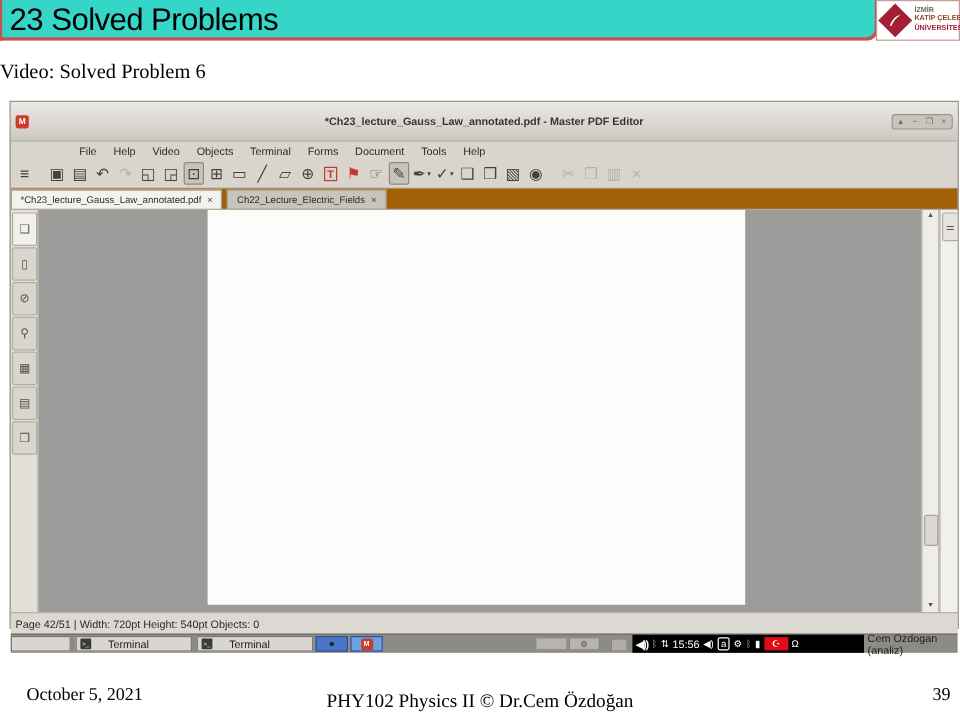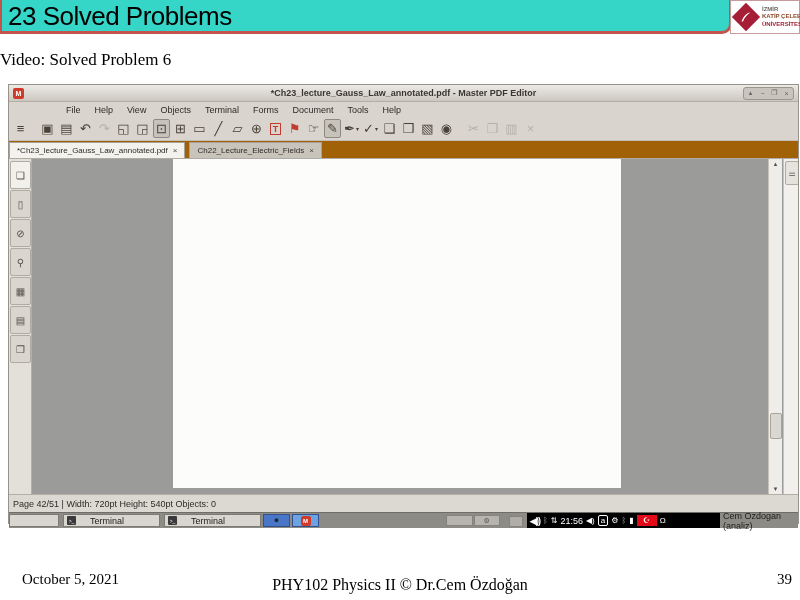--- a/index.html
+++ b/index.html
@@ -22,21 +22,21 @@
             font-family:"Liberation Serif",serif;font-size:17px;color:#000;}
   .f-date{position:absolute;left:22px;top:571px;font-family:"Liberation Serif",serif;font-size:15px;color:#000;}
   .f-center{position:absolute;left:0;top:576px;width:800px;text-align:center;
             font-family:"Liberation Serif",serif;font-size:16px;color:#000;}
   .f-page{position:absolute;right:8px;top:571px;font-family:"Liberation Serif",serif;font-size:15px;color:#000;}
 
   
   .app{position:absolute;left:8px;top:84px;width:791px;height:440px;background:#d9d5ce;
        border:1px solid #97928a;box-sizing:border-box;font-size:9px;color:#2e2a24;}
   .titlebar{height:16px;background:linear-gradient(#eceae5,#ccc8c1);display:flex;align-items:center;
-       padding:0 4px;position:relative;border-bottom:1px solid #b3aea6;justify-content:space-between;}
+       padding:8px 4px;position:relative;border-bottom:1px solid #b3aea6;justify-content:space-between;}
   .app-icon{width:11px;height:11px;background:#d03a2a;border-radius:2px;color:#fff;font-size:7px;
        font-weight:bold;display:flex;align-items:center;justify-content:center;z-index:1;}
   .titlebar-title{position:absolute;left:0;right:0;text-align:center;font-weight:bold;font-size:9px;color:#3a362f;}
   .winbtns{margin-left:auto;display:flex;gap:1px;z-index:1;background:#c9c5be;border:1px solid #9a958d;
        border-radius:3px;padding:0 1px;}
   .winbtn{width:11px;height:11px;font-size:7px;color:#6a655d;display:flex;align-items:center;justify-content:center;}
   .menubar{height:15px;display:flex;align-items:center;padding-left:2px;margin-left:48px;}
   .menu-item{padding:0 7px;font-size:9px;}
   .toolbar{height:23px;display:flex;align-items:center;padding:0 3px;gap:2px;border-bottom:1px solid #c3beb6;}
   .tool{min-width:17px;height:19px;display:flex;align-items:center;justify-content:center;
@@ -127,21 +127,21 @@
       <span class="winbtn">▴</span>
       <span class="winbtn">−</span>
       <span class="winbtn">❐</span>
       <span class="winbtn">×</span>
     </span>
   </div>
 
   <div class="menubar">
     <span class="menu-item">File</span>
     <span class="menu-item">Help</span>
-    <span class="menu-item">View</span>
+    <span class="menu-item">Video</span>
     <span class="menu-item">Objects</span>
     <span class="menu-item">Terminal</span>
     <span class="menu-item">Forms</span>
     <span class="menu-item">Document</span>
     <span class="menu-item">Tools</span>
     <span class="menu-item">Help</span>
   </div>
 
   <div class="toolbar">
     <span class="tool">≡</span>
@@ -237,21 +237,21 @@
     </span>
     <span class="pager">
       <span class="pcell"></span>
       <span class="pcell">⚙</span>
     </span>
     <span class="desk-ico"></span>
     <span class="tray">
       <span class="big">◀))</span>
       <span class="dim">ᛒ</span>
       <span>⇅</span>
-      <span class="time">21:56</span>
+      <span class="time">15:56</span>
       <span>◀)</span>
       <span class="kbd">a</span>
       <span>⚙</span>
       <span class="dim">ᛒ</span>
       <span>▮</span>
       <span class="flag">☪</span>
       <span>Ω</span>
     </span>
     <span class="user">Cem Ozdogan (analiz)</span>
   </div>

